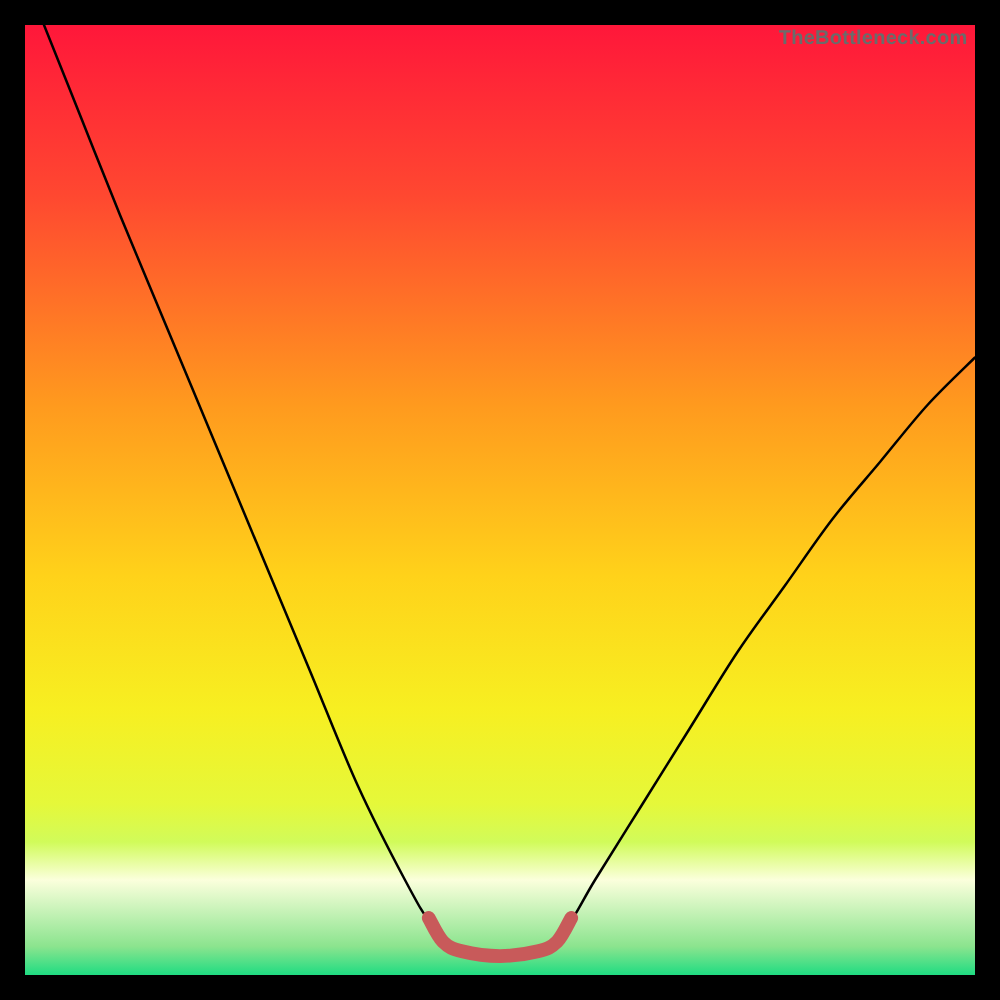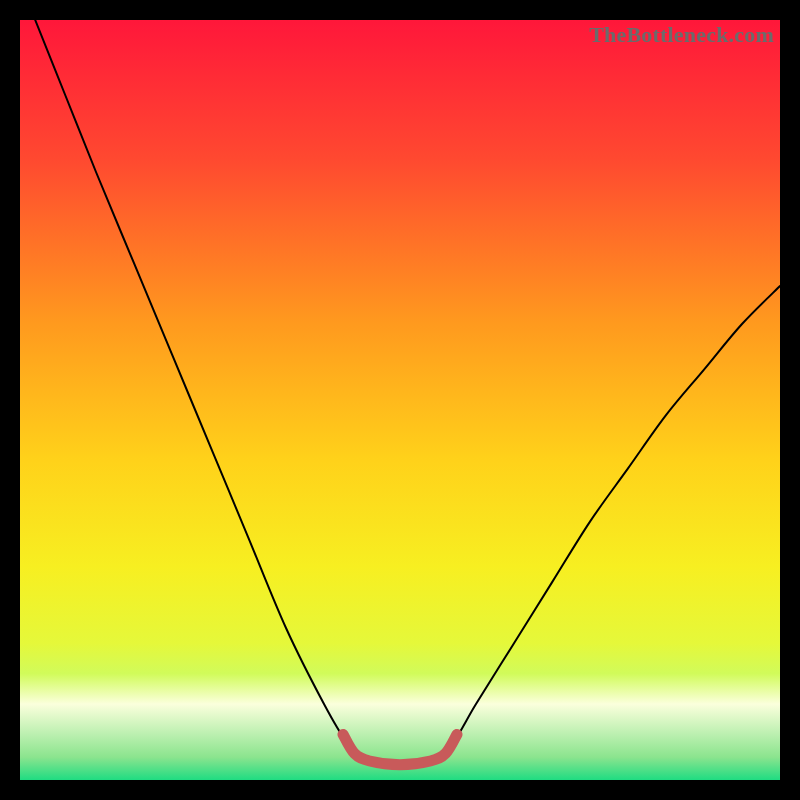--- a/index.html
+++ b/index.html
@@ -22,22 +22,22 @@
     position: absolute;
     left: 0;
     top: 0;
     width: 760px;
     height: 760px;
   }
   .watermark {
     position: absolute;
     top: 2px;
     right: 6px;
-    font-family: Liberation Serif, serif;
-    font-size: 22px;
+    font-family: Liberation Sans, sans-serif;
+    font-size: 16px;
     font-weight: bold;
     color: #6b6b6b;
     letter-spacing: 0.2px;
     pointer-events: none;
   }
   svg {
     display: block;
   }
 </style>
 </head>

